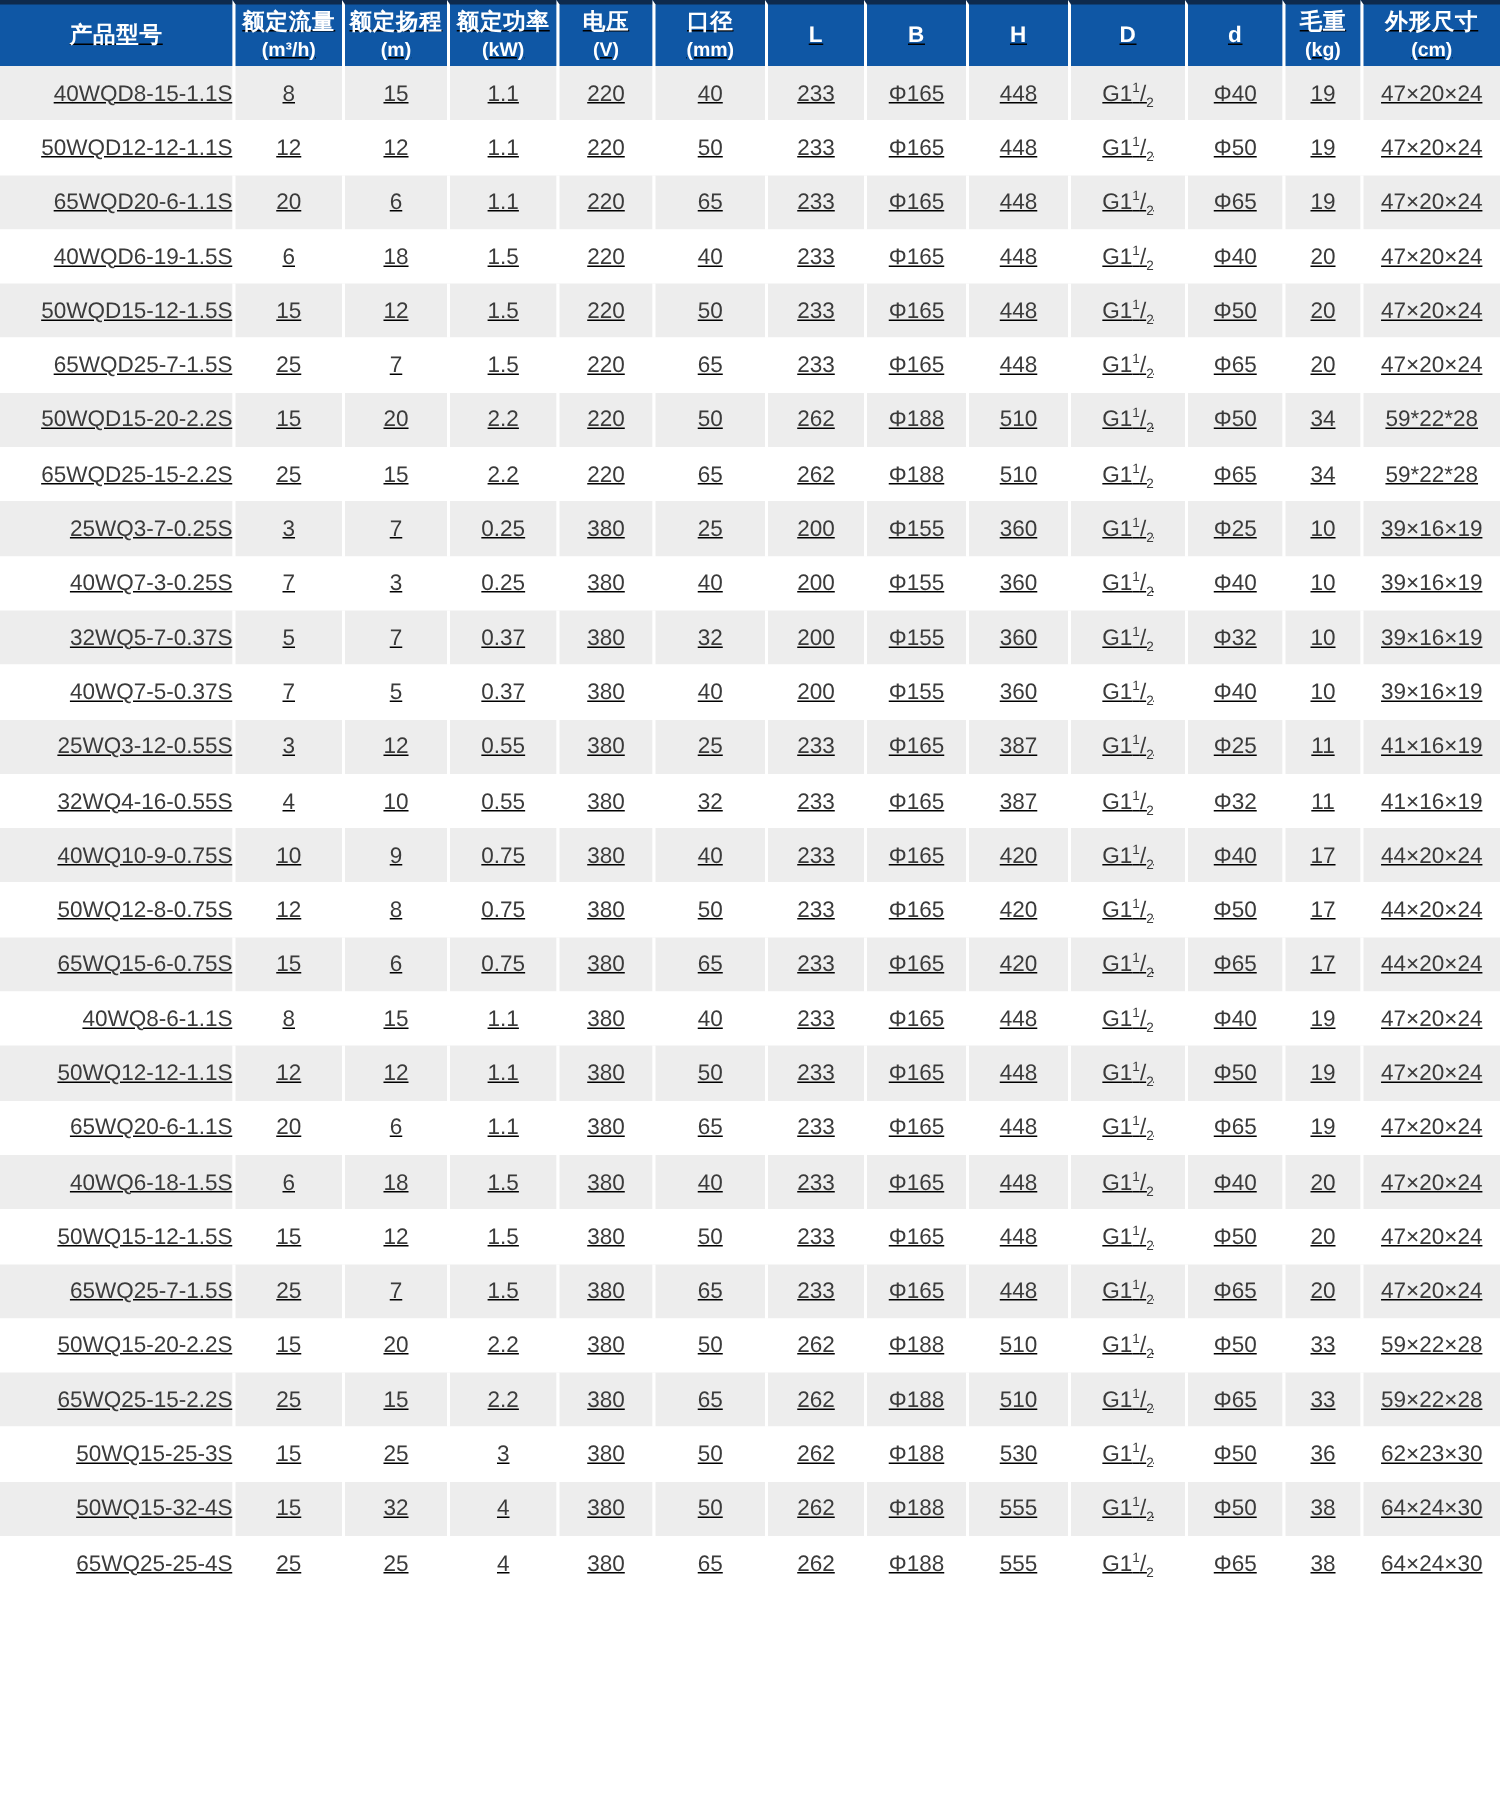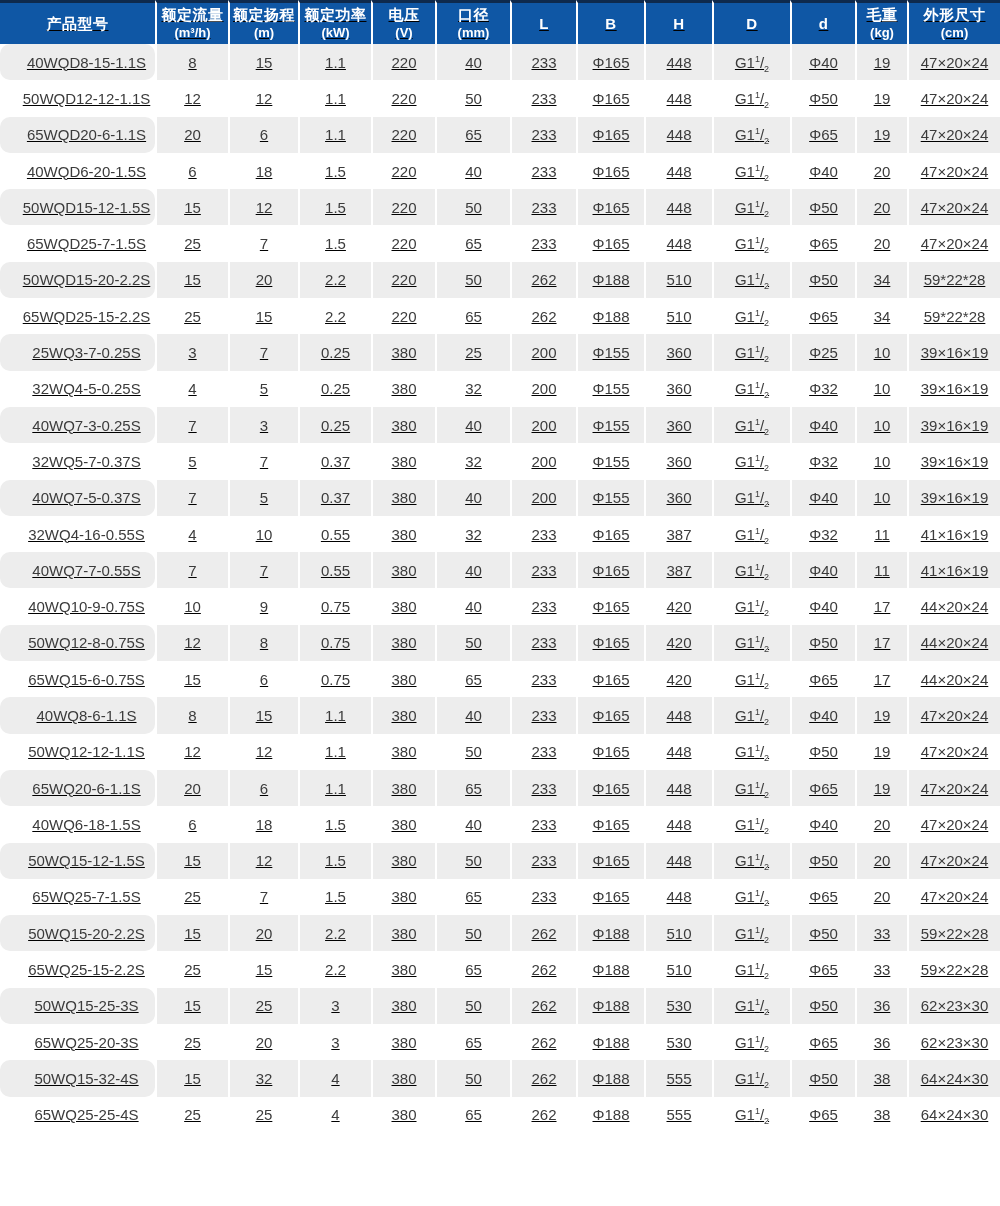--- a/index.html
+++ b/index.html
@@ -36,23 +36,22 @@
   tbody tr:nth-child(even) { background: #ffffff; }
   tbody td {
     text-align: center;
     vertical-align: middle;
     color: #3b3b3b;
     font-size: 15px;
     white-space: nowrap;
     overflow: hidden;
   }
   tbody td:first-child {
-    text-align: center;
+    text-align: right;
     padding-left: 18px;
-    border-radius: 10px;
   }
   tbody td sup {
     font-size: 9px;
     vertical-align: super;
     line-height: 0;
   }
   tbody td sub {
     font-size: 9px;
     vertical-align: sub;
     line-height: 0;
@@ -167,21 +166,21 @@
         <td>65</td>
         <td>233</td>
         <td>Φ165</td>
         <td>448</td>
         <td>G1<sup>1</sup>/<sub>2</sub></td>
         <td>Φ65</td>
         <td>19</td>
         <td>47×20×24</td>
       </tr>
       <tr>
-        <td>40WQD6-20-1.5S</td>
+        <td>40WQD6-19-1.5S</td>
         <td>6</td>
         <td>18</td>
         <td>1.5</td>
         <td>220</td>
         <td>40</td>
         <td>233</td>
         <td>Φ165</td>
         <td>448</td>
         <td>G1<sup>1</sup>/<sub>2</sub></td>
         <td>Φ40</td>
@@ -257,110 +256,95 @@
         <td>25</td>
         <td>200</td>
         <td>Φ155</td>
         <td>360</td>
         <td>G1<sup>1</sup>/<sub>2</sub></td>
         <td>Φ25</td>
         <td>10</td>
         <td>39×16×19</td>
       </tr>
       <tr>
-        <td>32WQ4-5-0.25S</td>
-        <td>4</td>
+        <td>40WQ7-3-0.25S</td>
+        <td>7</td>
+        <td>3</td>
+        <td>0.25</td>
+        <td>380</td>
+        <td>40</td>
+        <td>200</td>
+        <td>Φ155</td>
+        <td>360</td>
+        <td>G1<sup>1</sup>/<sub>2</sub></td>
+        <td>Φ40</td>
+        <td>10</td>
+        <td>39×16×19</td>
+      </tr>
+      <tr>
+        <td>32WQ5-7-0.37S</td>
         <td>5</td>
-        <td>0.25</td>
+        <td>7</td>
+        <td>0.37</td>
         <td>380</td>
         <td>32</td>
         <td>200</td>
         <td>Φ155</td>
         <td>360</td>
         <td>G1<sup>1</sup>/<sub>2</sub></td>
         <td>Φ32</td>
         <td>10</td>
         <td>39×16×19</td>
       </tr>
       <tr>
-        <td>40WQ7-3-0.25S</td>
-        <td>7</td>
-        <td>3</td>
-        <td>0.25</td>
-        <td>380</td>
-        <td>40</td>
-        <td>200</td>
-        <td>Φ155</td>
-        <td>360</td>
-        <td>G1<sup>1</sup>/<sub>2</sub></td>
-        <td>Φ40</td>
-        <td>10</td>
-        <td>39×16×19</td>
-      </tr>
-      <tr>
-        <td>32WQ5-7-0.37S</td>
-        <td>5</td>
-        <td>7</td>
-        <td>0.37</td>
-        <td>380</td>
-        <td>32</td>
-        <td>200</td>
-        <td>Φ155</td>
-        <td>360</td>
-        <td>G1<sup>1</sup>/<sub>2</sub></td>
-        <td>Φ32</td>
-        <td>10</td>
-        <td>39×16×19</td>
-      </tr>
-      <tr>
         <td>40WQ7-5-0.37S</td>
         <td>7</td>
         <td>5</td>
         <td>0.37</td>
         <td>380</td>
         <td>40</td>
         <td>200</td>
         <td>Φ155</td>
         <td>360</td>
         <td>G1<sup>1</sup>/<sub>2</sub></td>
         <td>Φ40</td>
         <td>10</td>
         <td>39×16×19</td>
       </tr>
       <tr>
+        <td>25WQ3-12-0.55S</td>
+        <td>3</td>
+        <td>12</td>
+        <td>0.55</td>
+        <td>380</td>
+        <td>25</td>
+        <td>233</td>
+        <td>Φ165</td>
+        <td>387</td>
+        <td>G1<sup>1</sup>/<sub>2</sub></td>
+        <td>Φ25</td>
+        <td>11</td>
+        <td>41×16×19</td>
+      </tr>
+      <tr>
         <td>32WQ4-16-0.55S</td>
         <td>4</td>
         <td>10</td>
         <td>0.55</td>
         <td>380</td>
         <td>32</td>
         <td>233</td>
         <td>Φ165</td>
         <td>387</td>
         <td>G1<sup>1</sup>/<sub>2</sub></td>
         <td>Φ32</td>
         <td>11</td>
         <td>41×16×19</td>
       </tr>
       <tr>
-        <td>40WQ7-7-0.55S</td>
-        <td>7</td>
-        <td>7</td>
-        <td>0.55</td>
-        <td>380</td>
-        <td>40</td>
-        <td>233</td>
-        <td>Φ165</td>
-        <td>387</td>
-        <td>G1<sup>1</sup>/<sub>2</sub></td>
-        <td>Φ40</td>
-        <td>11</td>
-        <td>41×16×19</td>
-      </tr>
-      <tr>
         <td>40WQ10-9-0.75S</td>
         <td>10</td>
         <td>9</td>
         <td>0.75</td>
         <td>380</td>
         <td>40</td>
         <td>233</td>
         <td>Φ165</td>
         <td>420</td>
         <td>G1<sup>1</sup>/<sub>2</sub></td>
@@ -527,35 +511,20 @@
         <td>50</td>
         <td>262</td>
         <td>Φ188</td>
         <td>530</td>
         <td>G1<sup>1</sup>/<sub>2</sub></td>
         <td>Φ50</td>
         <td>36</td>
         <td>62×23×30</td>
       </tr>
       <tr>
-        <td>65WQ25-20-3S</td>
-        <td>25</td>
-        <td>20</td>
-        <td>3</td>
-        <td>380</td>
-        <td>65</td>
-        <td>262</td>
-        <td>Φ188</td>
-        <td>530</td>
-        <td>G1<sup>1</sup>/<sub>2</sub></td>
-        <td>Φ65</td>
-        <td>36</td>
-        <td>62×23×30</td>
-      </tr>
-      <tr>
         <td>50WQ15-32-4S</td>
         <td>15</td>
         <td>32</td>
         <td>4</td>
         <td>380</td>
         <td>50</td>
         <td>262</td>
         <td>Φ188</td>
         <td>555</td>
         <td>G1<sup>1</sup>/<sub>2</sub></td>

